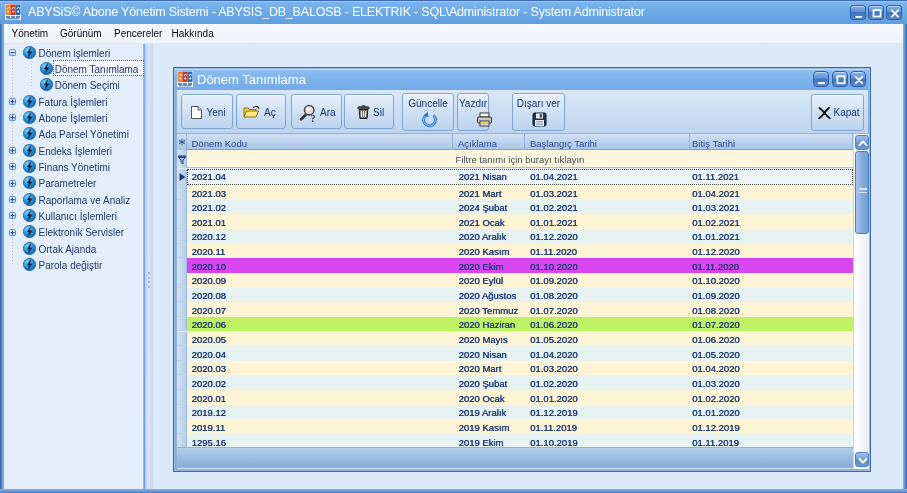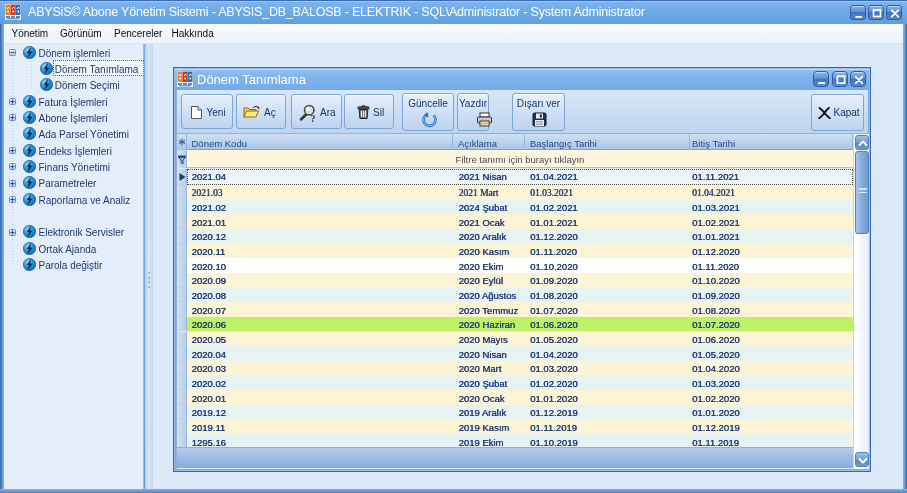--- a/index.html
+++ b/index.html
@@ -312,20 +312,39 @@
           <radialGradient id="bg9" cx="35%" cy="30%" r="80%">
             <stop offset="0" stop-color="#7fd2f8"></stop>
             <stop offset="0.5" stop-color="#2592d8"></stop>
             <stop offset="1" stop-color="#155fa8"></stop>
           </radialGradient>
         </defs>
         <circle cx="6.5" cy="6.5" r="6.2" fill="url(#bg9)" stroke="#1a4c96" stroke-width="0.6"></circle>
         <path d="M8.2 0.8 L3.8 7.0 L6.1 7.2 L4.4 12.2 L9.4 5.8 L6.9 5.5 Z" fill="#09203f"></path>
       </svg>
       <div class="txt" style="left:34.5px;">Raporlama ve Analiz</div>
+    </div>
+<div class="titem" style="top:163.9px;">
+      <div class="pmbox">
+        <svg width="7" height="7" viewBox="0 0 7 7" style="position:absolute;left:-1px;top:-1px;">
+          <path d="M1.5 3.5 h4 M3.5 1.5 v4" stroke="#1d4e94" stroke-width="1.1"></path>
+        </svg>
+      </div>
+      <svg class="ticon" width="13" height="13" viewBox="0 0 13 13" style="left:18.5px;">
+        <defs>
+          <radialGradient id="bg10" cx="35%" cy="30%" r="80%">
+            <stop offset="0" stop-color="#7fd2f8"></stop>
+            <stop offset="0.5" stop-color="#2592d8"></stop>
+            <stop offset="1" stop-color="#155fa8"></stop>
+          </radialGradient>
+        </defs>
+        <circle cx="6.5" cy="6.5" r="6.2" fill="url(#bg10)" stroke="#1a4c96" stroke-width="0.6"></circle>
+        <path d="M8.2 0.8 L3.8 7.0 L6.1 7.2 L4.4 12.2 L9.4 5.8 L6.9 5.5 Z" fill="#09203f"></path>
+      </svg>
+      <div class="txt" style="left:34.5px;">Kullanıcı İşlemleri</div>
     </div>
 <div class="titem" style="top:180.2px;">
       <div class="pmbox">
         <svg width="7" height="7" viewBox="0 0 7 7" style="position:absolute;left:-1px;top:-1px;">
           <path d="M1.5 3.5 h4 M3.5 1.5 v4" stroke="#1d4e94" stroke-width="1.1"></path>
         </svg>
       </div>
       <svg class="ticon" width="13" height="13" viewBox="0 0 13 13" style="left:18.5px;">
         <defs>
           <radialGradient id="bg11" cx="35%" cy="30%" r="80%">
@@ -505,21 +524,21 @@
         <svg width="10" height="16" viewBox="0 0 10 16" style="position:absolute;left:0;top:0;">
           <path d="M2.5 4 L8.5 8 L2.5 12 Z" fill="#1d3c72"></path>
         </svg>
       </i>
       <div style="position:absolute; left:10px; top:0; width:666px; height:16px; border:1px dotted #4a4a4a;"></div>
       <b class="c1" style="top:2px;">2021.04</b>
       <b class="c2" style="top:2px;">2021 Nisan</b>
       <b class="c3" style="top:2px;">01.04.2021</b>
       <b class="c4" style="top:2px;">01.11.2021</b>
     </div>
-<div class="grow" style="top:51.00px; height:15px; background:#fdf3d5;font-family:Liberation Serif, serif;">
+<div class="grow" style="top:51.00px; height:15px; background:#fdf3d5;">
       <i></i>
       <b class="c1">2021.03</b>
       <b class="c2">2021 Mart</b>
       <b class="c3">01.03.2021</b>
       <b class="c4">01.04.2021</b>
     </div>
 <div class="grow" style="top:65.65px; height:15px; background:#e7f2f2;">
       <i></i>
       <b class="c1">2021.02</b>
       <b class="c2">2024 Şubat</b>
@@ -540,21 +559,21 @@
       <b class="c3">01.12.2020</b>
       <b class="c4">01.01.2021</b>
     </div>
 <div class="grow" style="top:109.60px; height:14.65px; background:#fdf3d5;">
       <i></i>
       <b class="c1">2020.11</b>
       <b class="c2">2020 Kasım</b>
       <b class="c3">01.11.2020</b>
       <b class="c4">01.12.2020</b>
     </div>
-<div class="grow" style="top:124.25px; height:17px; background:#ffffff;">
+<div class="grow" style="top:124.25px; height:17px; background:#d946ef;">
       <i></i>
       <b class="c1">2020.10</b>
       <b class="c2">2020 Ekim</b>
       <b class="c3">01.10.2020</b>
       <b class="c4">01.11.2020</b>
     </div>
 <div class="grow" style="top:138.90px; height:14.65px; background:#fdf3d5;">
       <i></i>
       <b class="c1">2020.09</b>
       <b class="c2">2020 Eylül</b>

